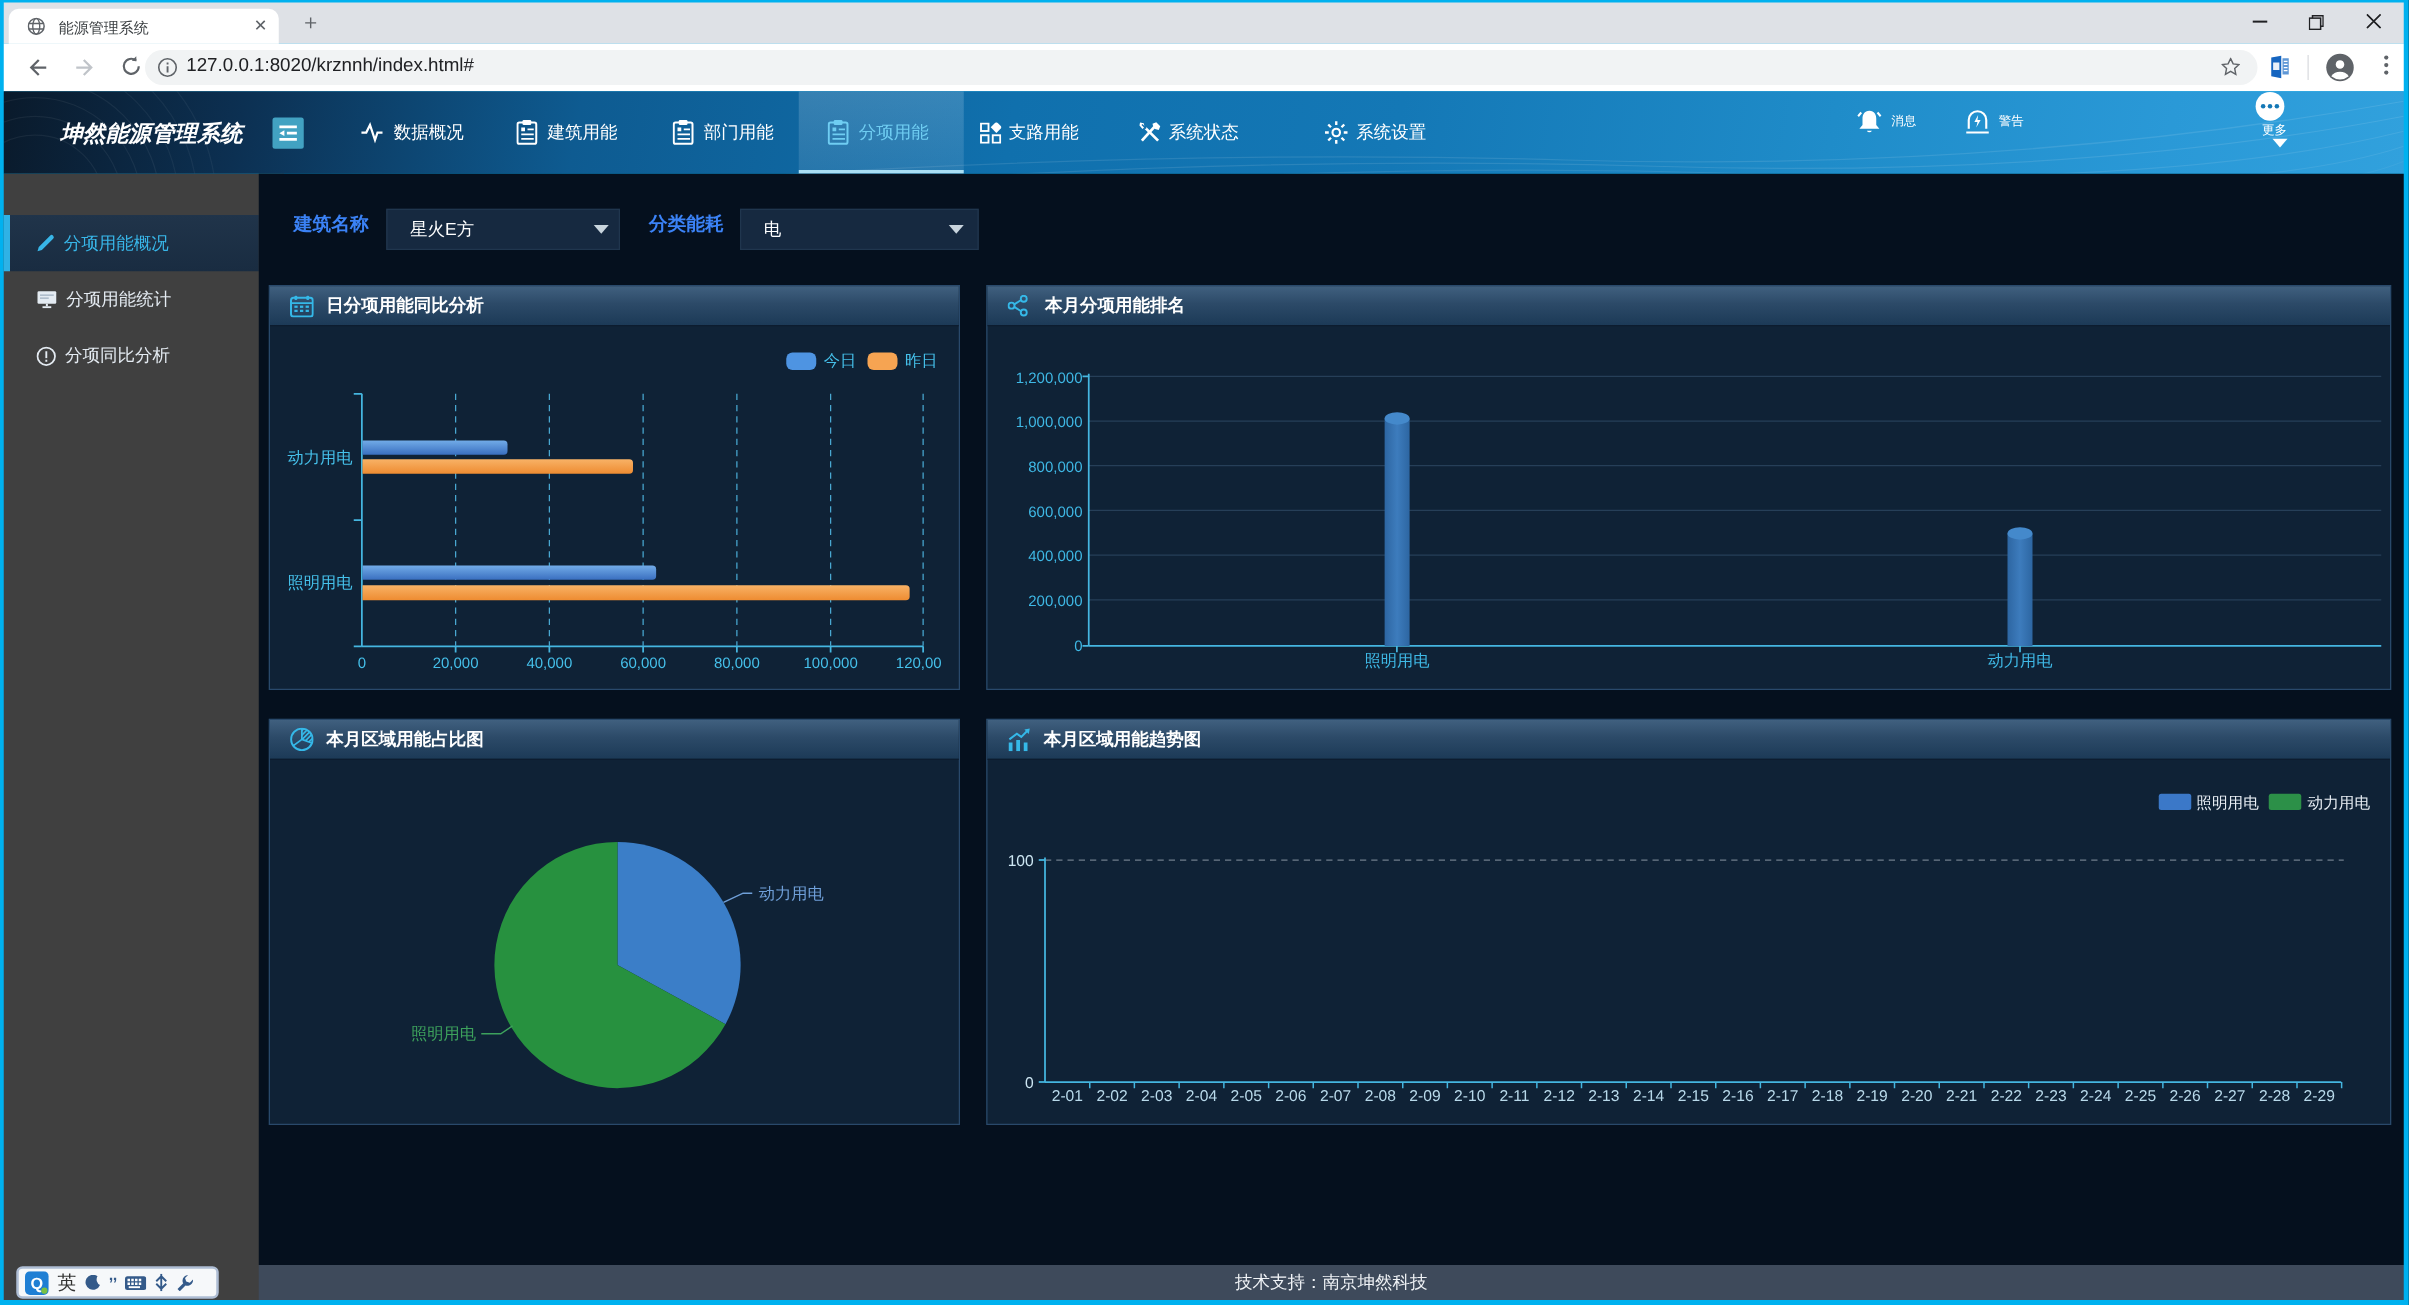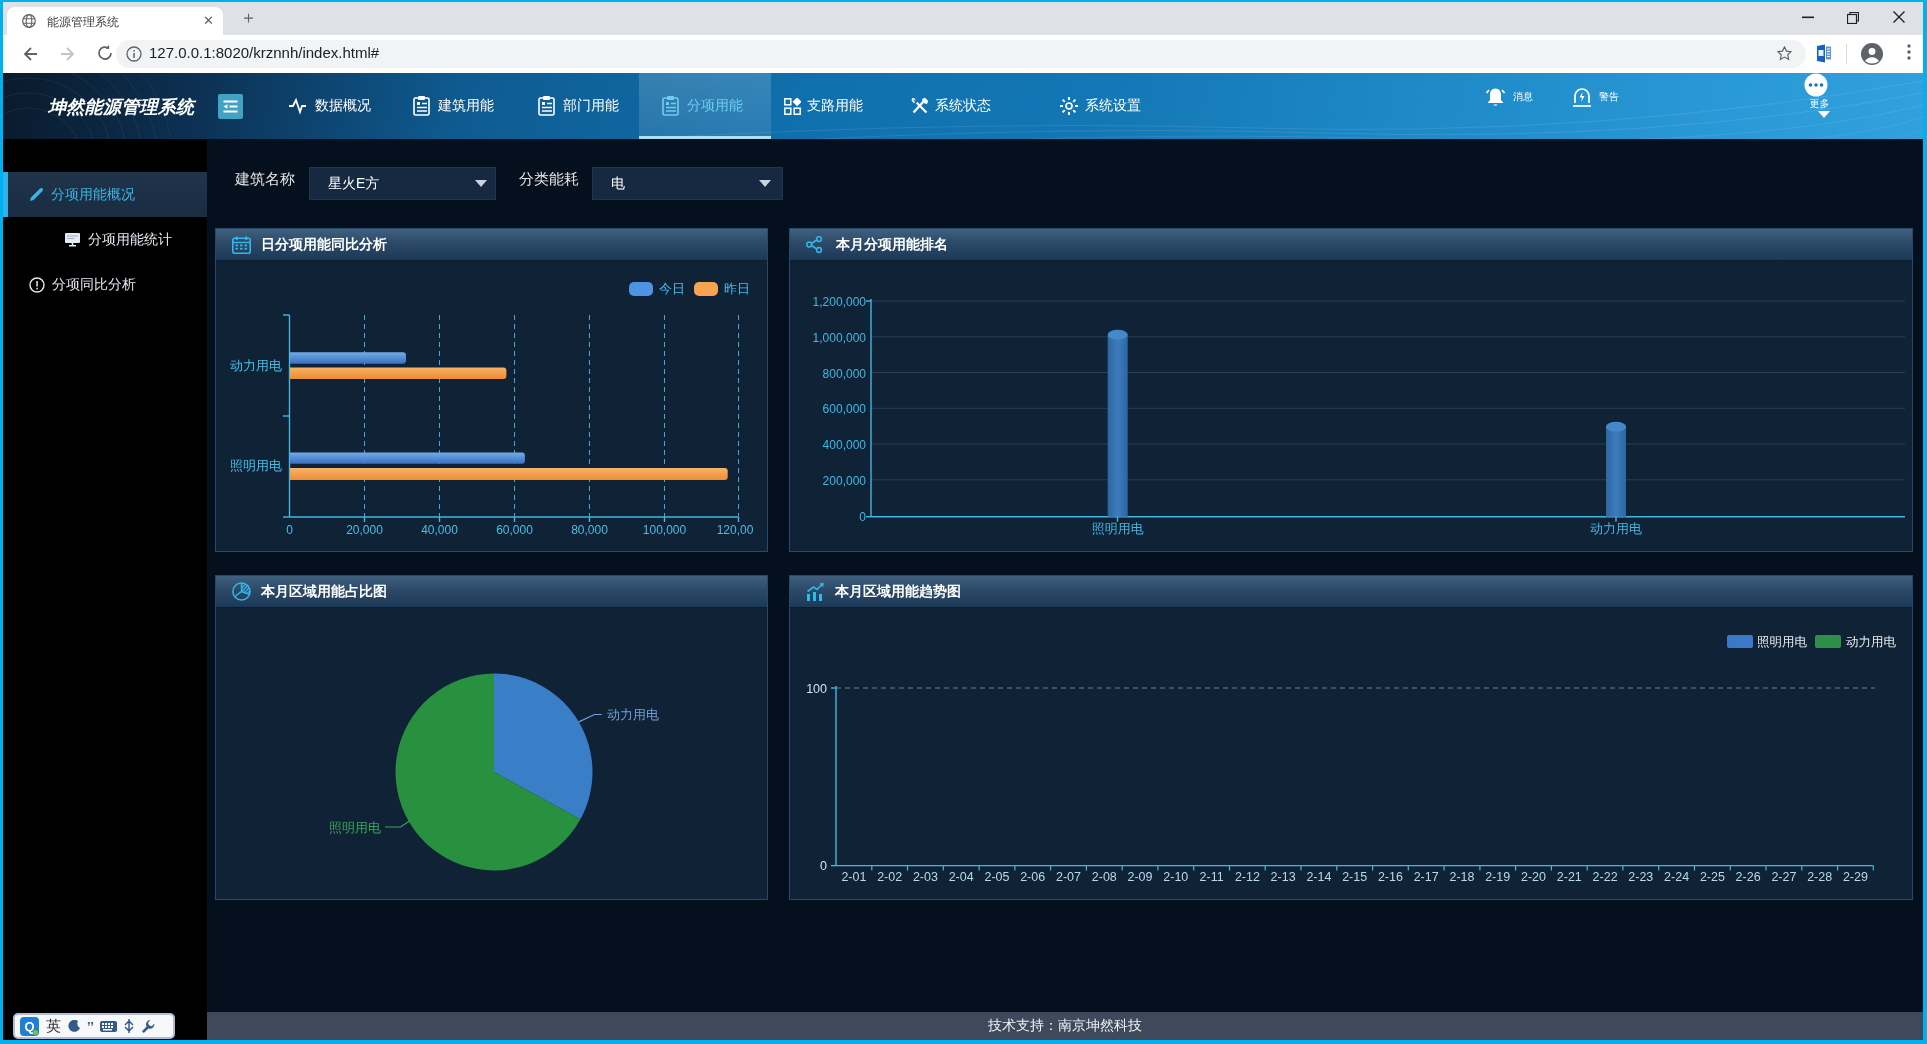--- a/index.html
+++ b/index.html
@@ -19,28 +19,28 @@
 #apphead{left:3px;top:73px;width:1920px;height:66px;background:linear-gradient(100deg,#0a1a2b 0%,#0c3052 10%,#0e5b91 24%,#1070ad 42%,#1478b6 58%,#1f8cc9 76%,#2a99d7 90%,#31a1dd 100%);overflow:hidden;}
 #logo{left:45px;top:22px;font-size:18px;font-weight:bold;color:#fff;letter-spacing:0.3px;font-style:italic;}
 #hambtn{left:215px;top:21px;width:25px;height:25px;background:#42a2c2;border-radius:2px;}
 .nav{top:0;height:66px;display:flex;align-items:center;color:#fff;font-size:14px;}
 .nav svg{margin-right:6px;}
 #nav-active-bg{left:636px;top:0;width:132px;height:66px;background:linear-gradient(180deg,rgba(170,205,230,.26),rgba(150,190,220,.18));border-bottom:3px solid #aadef4;}
 .nav.act{color:#6fcdf2;}
 .hicon{top:0;height:48px;display:flex;align-items:center;color:#fff;font-size:10px;}
 .hicon svg{margin-right:7px;}
 
-#sidebar{left:3px;top:139px;width:224px;height:901px;background:#000000;border-right:1px solid #2b4258;}
+#sidebar{left:3px;top:139px;width:224px;height:901px;background:#404040;border-right:1px solid #2b4258;}
 #sideactive{left:0;top:33px;width:204px;height:45px;background:linear-gradient(180deg,#20344a,#192c41);border-left:5px solid #2fb2e5;}
 .sitem{left:0;width:204px;height:45px;display:flex;align-items:center;font-size:14px;color:#e4ebf2;}
 .sitem svg{margin:0 7px 0 26px;}
 .sitem.act{color:#38b6e8;}
 
 #content{left:207px;top:139px;width:1716px;height:873px;background:#05101e;}
-.flabel{top:31px;font-size:15px;color:#e5e5e5;font-weight:normal;}
+.flabel{top:31px;font-size:15px;color:#3b82f6;font-weight:bold;}
 .fdrop{top:28px;height:33px;background:#162940;border:1px solid #20364e;color:#fff;font-size:14px;line-height:31px;padding-left:18px;}
 .caret{width:0;height:0;border-left:6px solid transparent;border-right:6px solid transparent;border-top:7px solid #c8d4dd;top:41px;}
 .panel{background:#0f2236;border:1px solid #29496b;}
 .phead{position:absolute;left:0;top:0;right:0;height:32px;background:linear-gradient(180deg,#40607f 0%,#2c4a68 45%,#1c3a57 100%);border-bottom:1px solid #0c1c2f;display:flex;align-items:center;color:#fff;font-size:14px;font-weight:bold;}
 .phead svg{margin:0 10px 0 16px;}
 #panel1{left:8px;top:89px;width:553px;height:324px;}
 #panel2{left:582px;top:89px;width:1124px;height:324px;}
 #panel3{left:8px;top:436px;width:553px;height:325px;}
 #panel4{left:582px;top:436px;width:1124px;height:325px;}
 #footer{left:207px;top:1012px;width:1716px;height:28px;background:#3e4a5b;color:#f0f3f6;font-size:14px;display:flex;align-items:center;justify-content:center;}
@@ -206,21 +206,21 @@
       </svg>更多
     <span style="display:inline-block;margin-left:9px;width:0;height:0;border-left:6px solid transparent;border-right:6px solid transparent;border-top:7px solid #fff;"></span></div>
 </div>
 
 <div class="abs" id="sidebar">
   <div class="abs" id="sideactive"></div>
   <div class="abs sitem act" style="top:33px;">
     <svg width="15" height="15" viewBox="0 0 15 15">
         <path d="M1 14 L2 10.5 L11 1.5 A1.6 1.6 0 0 1 13.5 4 L4.5 13 Z" fill="#38b6e8"></path>
       </svg>分项用能概况</div>
-  <div class="abs sitem" style="top:78px;justify-content:center;">
+  <div class="abs sitem" style="top:78px;">
     <svg width="17" height="15" viewBox="0 0 17 15">
         <rect x="1" y="1" width="15" height="10" rx="1" fill="#e4ebf2"></rect>
         <path d="M3 4 L14 4 M3 6.5 L10 6.5" stroke="#9fb0c0" stroke-width="1"></path>
         <rect x="7.7" y="11" width="1.6" height="2" fill="#e4ebf2"></rect>
         <rect x="5" y="13" width="7" height="1.5" fill="#e4ebf2"></rect>
       </svg>分项用能统计</div>
   <div class="abs sitem" style="top:123px;">
     <svg width="16" height="16" viewBox="0 0 16 16">
         <circle cx="8" cy="8" r="7" fill="none" stroke="#e4ebf2" stroke-width="1.4"></circle>
         <rect x="7.3" y="4" width="1.5" height="5.5" fill="#e4ebf2"></rect>

